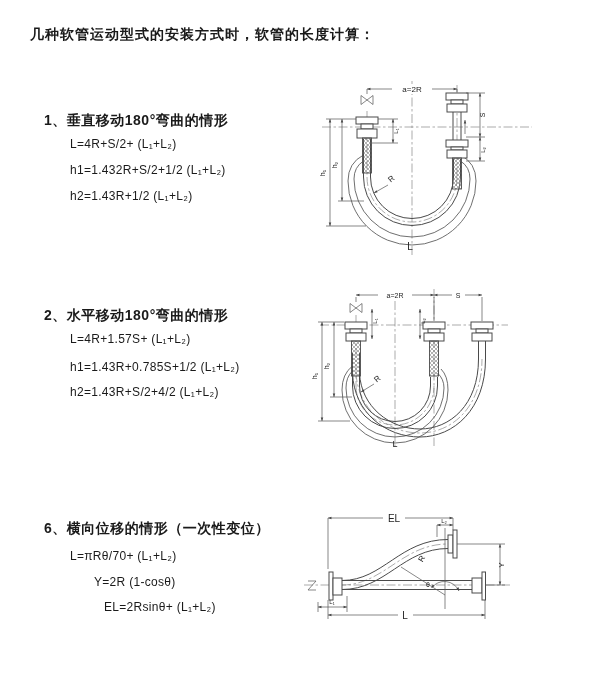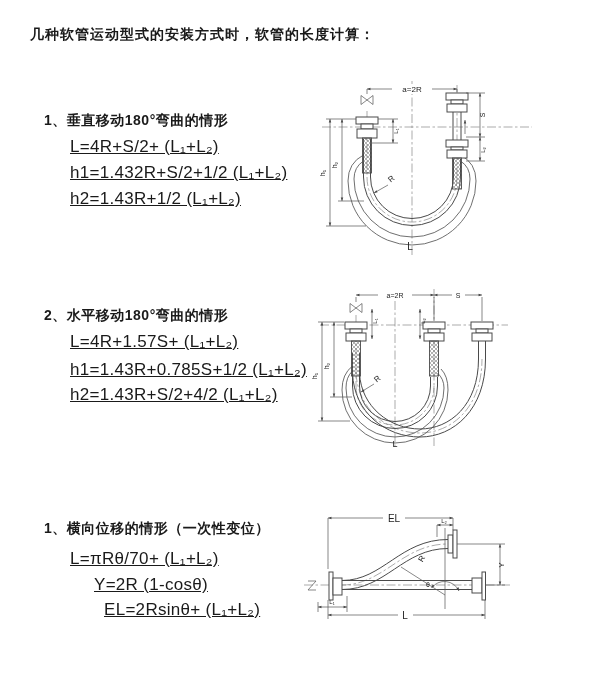--- a/index.html
+++ b/index.html
@@ -4,21 +4,21 @@
 <style>
   html,body{margin:0;padding:0;}
   body{
     width:600px;height:675px;background:#ffffff;position:relative;
     font-family:"Liberation Sans","DejaVu Sans",sans-serif;color:#1a1a1a;
     overflow:hidden;
   }
   .abs{position:absolute;}
   .title{left:30px;top:26px;font-size:14px;font-weight:bold;letter-spacing:1px;}
   .heading{font-size:14px;font-weight:bold;letter-spacing:0.5px;}
-  .formula{font-size:17px;letter-spacing:0.3px;text-decoration:underline;}
+  .formula{font-size:12px;letter-spacing:0.3px;}
   svg text{font-family:"Liberation Sans","DejaVu Sans",sans-serif;fill:#222;}
   .mainline{stroke:#4a4a4a;stroke-width:1;fill:none;}
   .thin{stroke:#555;stroke-width:0.7;fill:none;}
   .chain{stroke:#888;stroke-width:0.7;fill:none;stroke-dasharray:9 2.5 2.5 2.5;}
   .hatchbox{fill:url(#hx);stroke:#4a4a4a;stroke-width:0.9;}
   .fit{fill:#ffffff;stroke:#4a4a4a;stroke-width:1;}
   .lblbg{fill:#ffffff;stroke:none;}
 </style>
 </head>
 <body>
@@ -156,21 +156,21 @@
   <rect class="lblbg" x="144" y="9" width="13" height="10"></rect>
   <text x="150" y="17" font-size="7" text-anchor="middle">S</text>
   <text x="9" y="95" font-size="7" text-anchor="middle" transform="rotate(-90 9 95)">h₁</text>
   <text x="21" y="85" font-size="7" text-anchor="middle" transform="rotate(-90 21 85)">h₂</text>
   <text x="69" y="40" font-size="6" text-anchor="middle" transform="rotate(-90 69 40)">L₁</text>
   <text x="117" y="40" font-size="6" text-anchor="middle" transform="rotate(-90 117 40)">L₂</text>
   <text x="71" y="100" font-size="8" text-anchor="middle" transform="rotate(-40 71 100)">R</text>
   <text x="87" y="166" font-size="9" text-anchor="middle">L</text>
 </svg>
 
-<div class="abs heading" style="left:44px;top:520px;">1、横向位移的情形（一次性变位）</div>
+<div class="abs heading" style="left:44px;top:520px;">6、横向位移的情形（一次性变位）</div>
 <div class="abs formula" style="left:70px;top:549px;">L=πRθ/70+ (L₁+L₂)</div>
 <div class="abs formula" style="left:70px;top:575px;margin-left:24px;">Y=2R (1-cosθ)</div>
 <div class="abs formula" style="left:70px;top:600px;margin-left:34px;">EL=2Rsinθ+ (L₁+L₂)</div>
 
 <svg class="abs" style="left:298px;top:503px;" width="300" height="160" viewBox="0 0 300 160">
   <g class="chain">
     <path d="M6,82 H212"></path>
     <path d="M44,82 C86,82 104,41 150,41"></path>
   </g>
   <path class="thin" d="M10,78 L18,78 L10,87 L18,87"></path>

